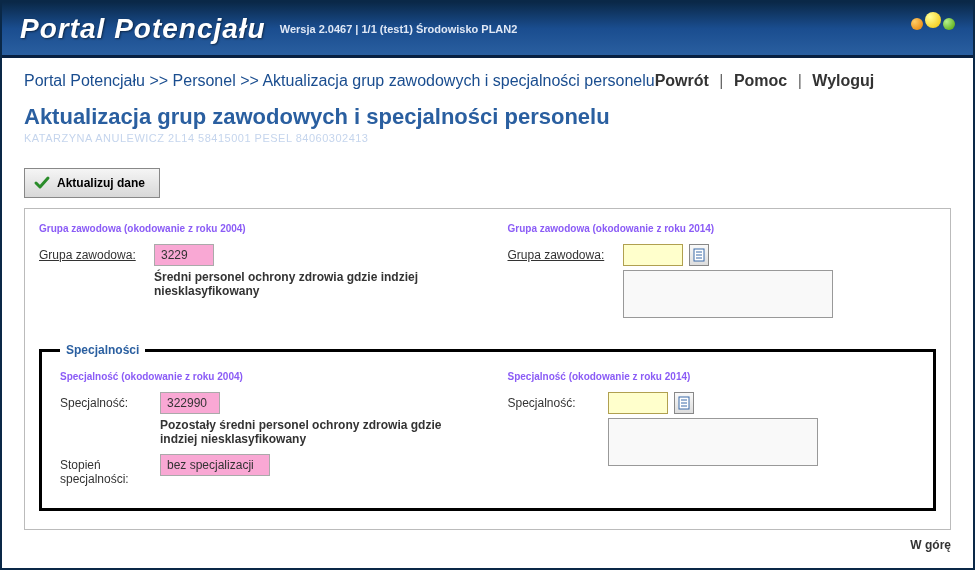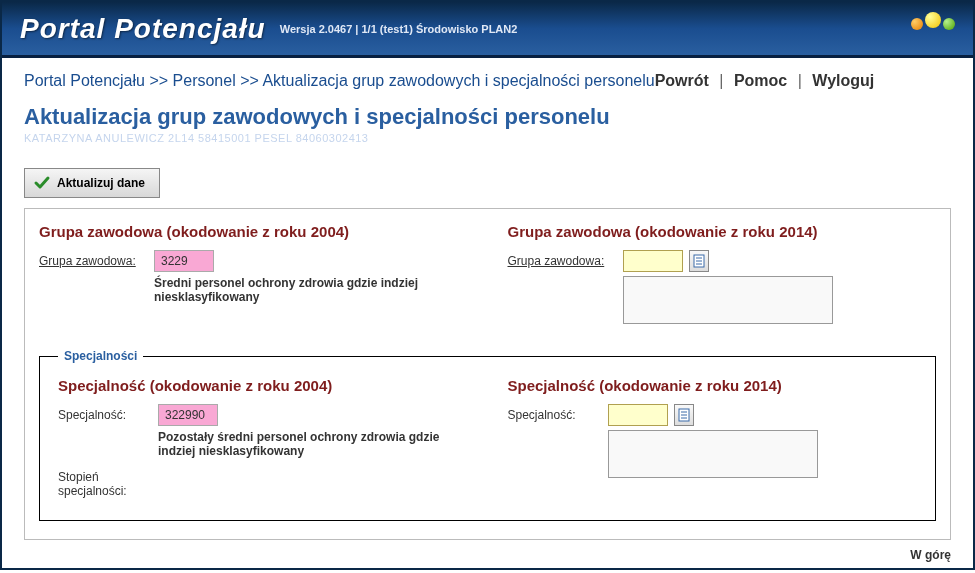--- a/index.html
+++ b/index.html
@@ -87,23 +87,23 @@
     margin-bottom: 10px;
   }
   .btn svg { margin-right: 6px; }
   .panel {
     border: 1px solid #bbb;
     padding: 14px 14px 18px 14px;
   }
   .row { display: flex; gap: 40px; }
   .col { flex: 1; }
   .section-title {
-    color: #7f1d1d;
-    font-weight: bold;
-    font-size: 15px;
+    color: #8b5cf6;
+    font-weight: bold;
+    font-size: 10px;
     margin-bottom: 10px;
   }
   .field-row { display: flex; align-items: flex-start; margin-bottom: 4px; }
   .field-label { width: 115px; font-size: 12px; padding-top: 4px; text-decoration: underline; }
   .field-label-narrow { width: 100px; font-size: 12px; padding-top: 4px; }
   .readonly-box {
     display: inline-block;
     border: 1px solid #aaa;
     background: #f9a8d4;
     padding: 3px 6px;
@@ -138,21 +138,21 @@
     width: 210px;
     height: 48px;
     border: 1px solid #999;
     background: #f9f9f9;
     resize: none;
     margin-top: 4px;
     font-size:12px;
     padding:3px;
   }
   fieldset.spec {
-    border: 1px solid #000000;
+    border: 3px solid #000000;
     margin-top: 18px;
     padding: 14px 18px 18px 18px;
   }
   fieldset.spec legend {
     color: #2a5fa0;
     font-weight: bold;
     padding: 0 6px;
     font-size: 12px;
   }
   .footer-link {
@@ -248,20 +248,23 @@
             <div class="section-title">Specjalność (okodowanie z roku 2004)</div>
             <div class="field-row">
               <div class="field-label-narrow">Specjalność:</div>
               <div>
                 <span class="readonly-box">322990</span>
                 <div class="desc">Pozostały średni personel ochrony zdrowia gdzie indziej niesklasyfikowany</div>
               </div>
             </div>
             <div class="field-row" style="margin-top:8px;">
               <div class="field-label-narrow">Stopień specjalności:</div>
+              <div>
+                <span class="readonly-box" style="min-width:110px;">bez specjalizacji</span>
+              </div>
             </div>
           </div>
           <div class="col">
             <div class="section-title">Specjalność (okodowanie z roku 2014)</div>
             <div class="field-row">
               <div class="field-label-narrow">Specjalność:</div>
               <div>
                 <input class="input-yellow" value="" style="">
                 <span class="lookup-btn">
                   <svg width="12" height="14" viewBox="0 0 12 14">

